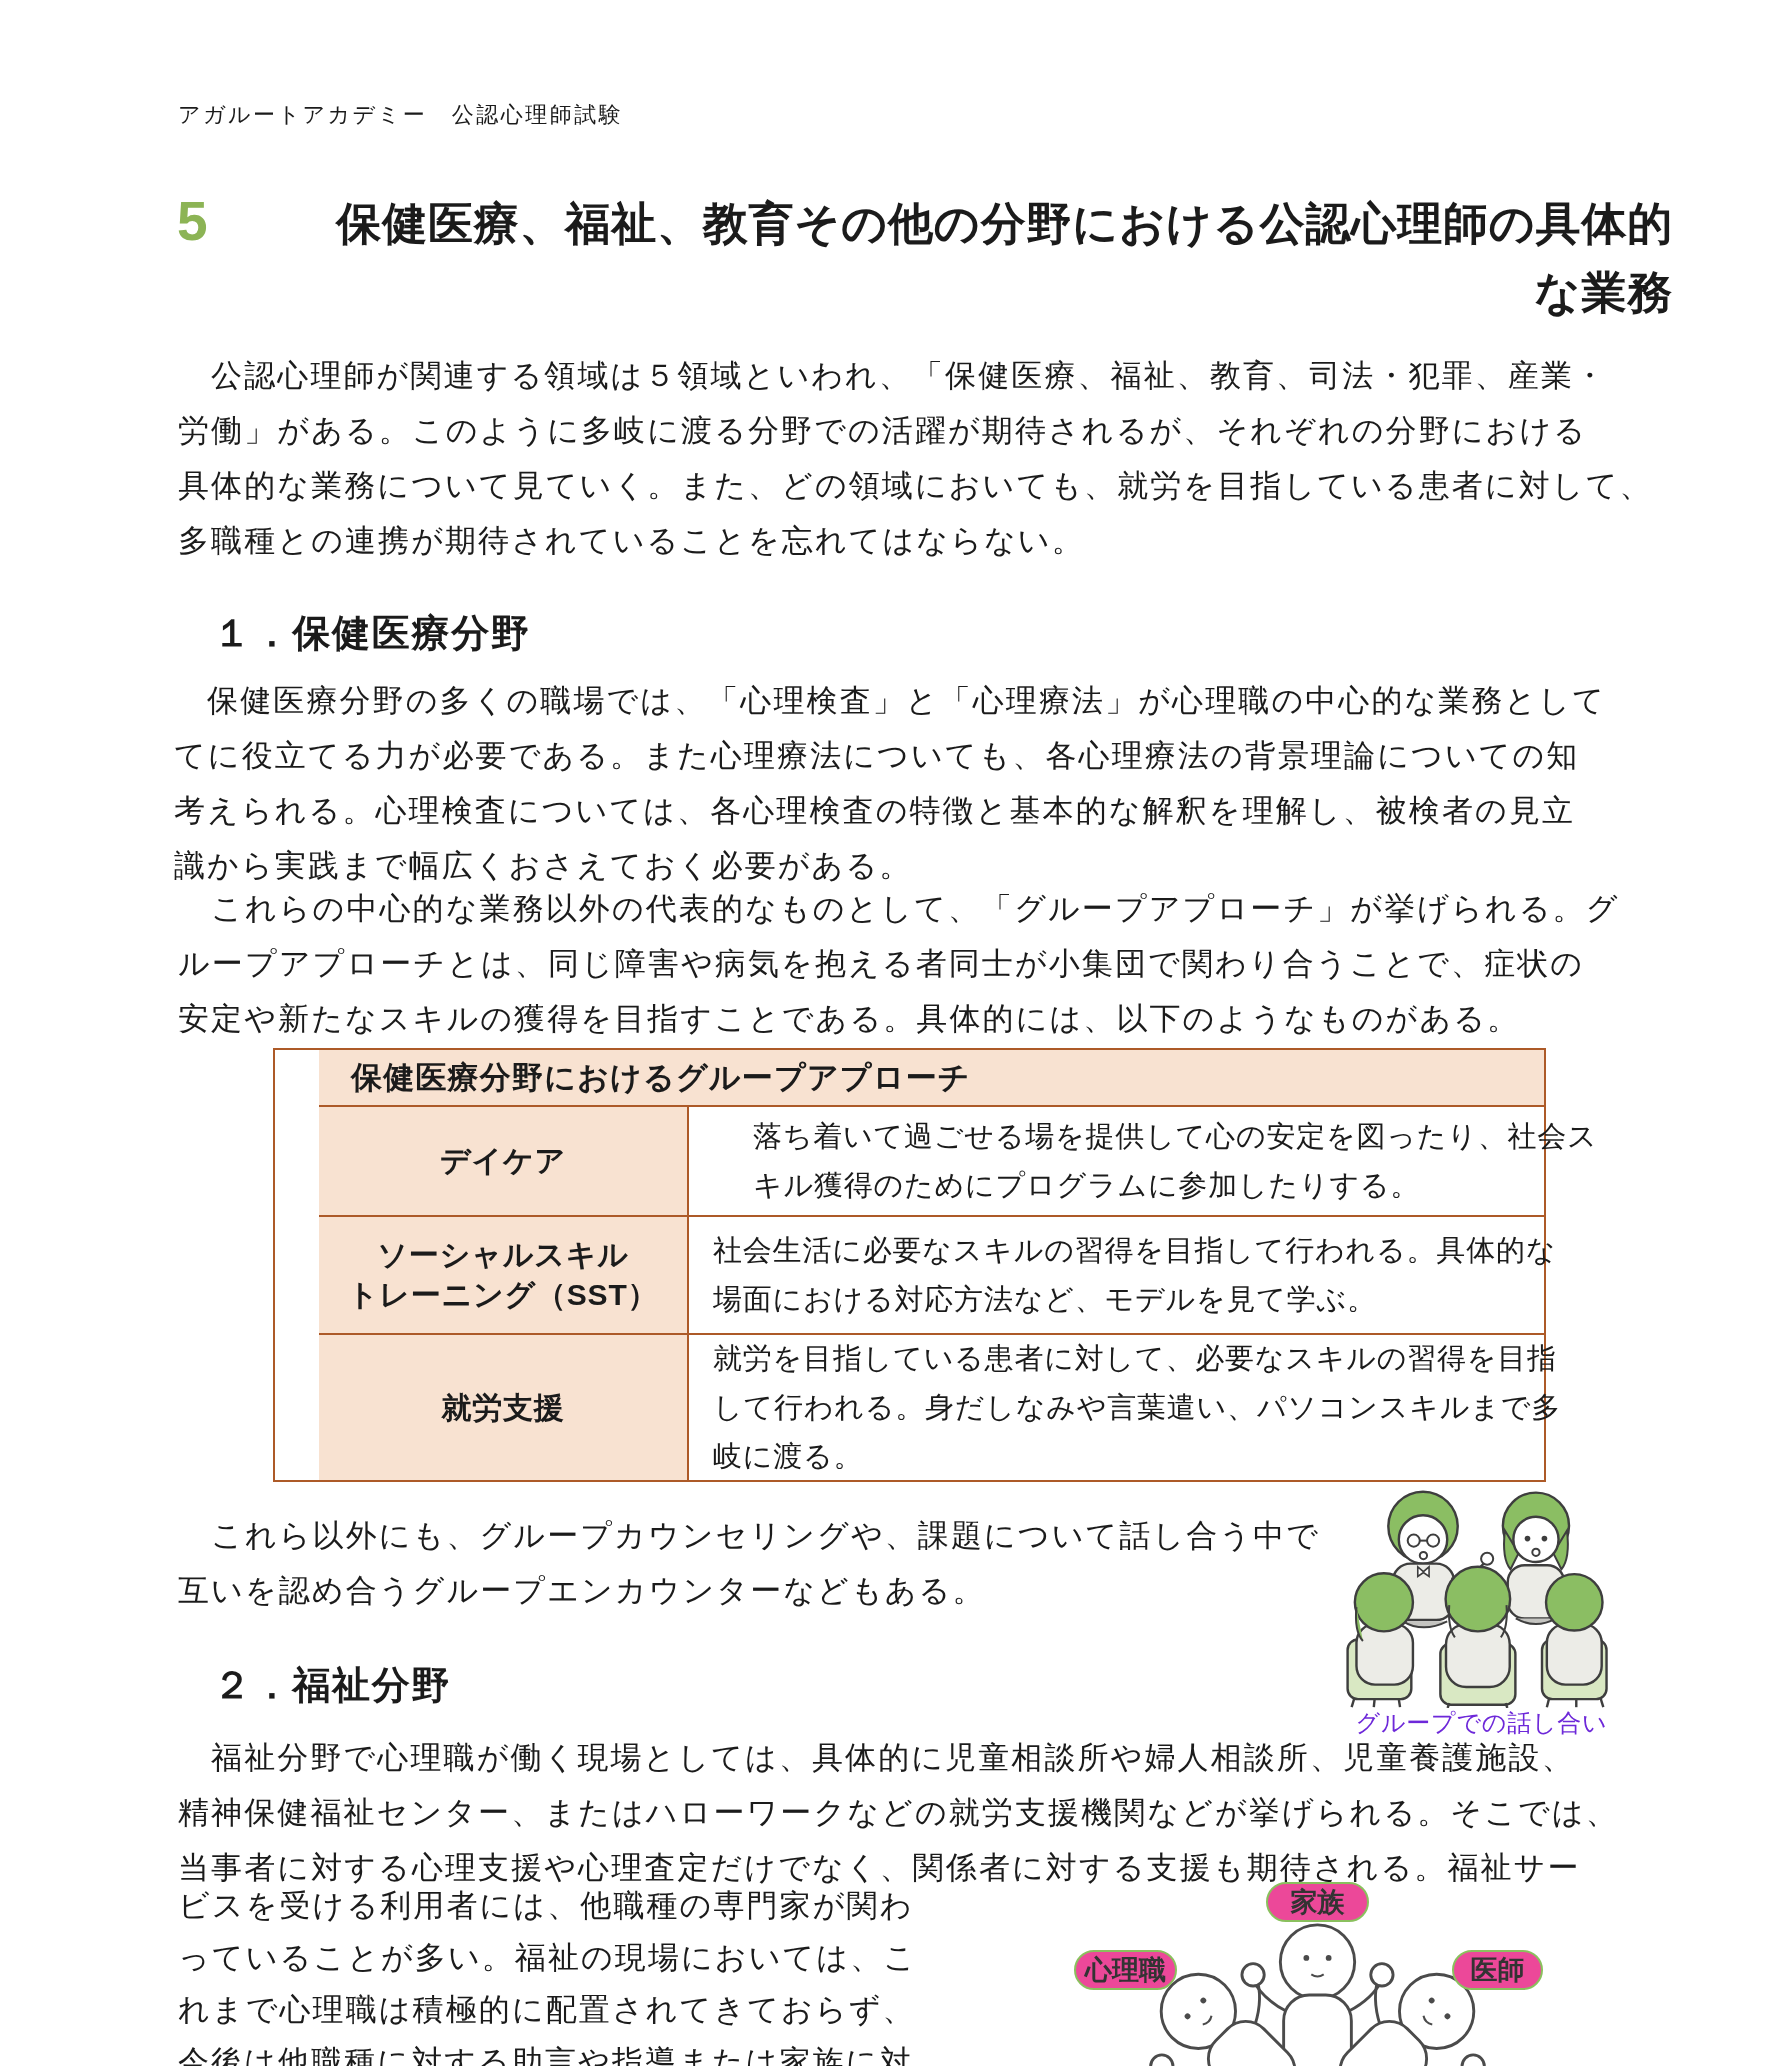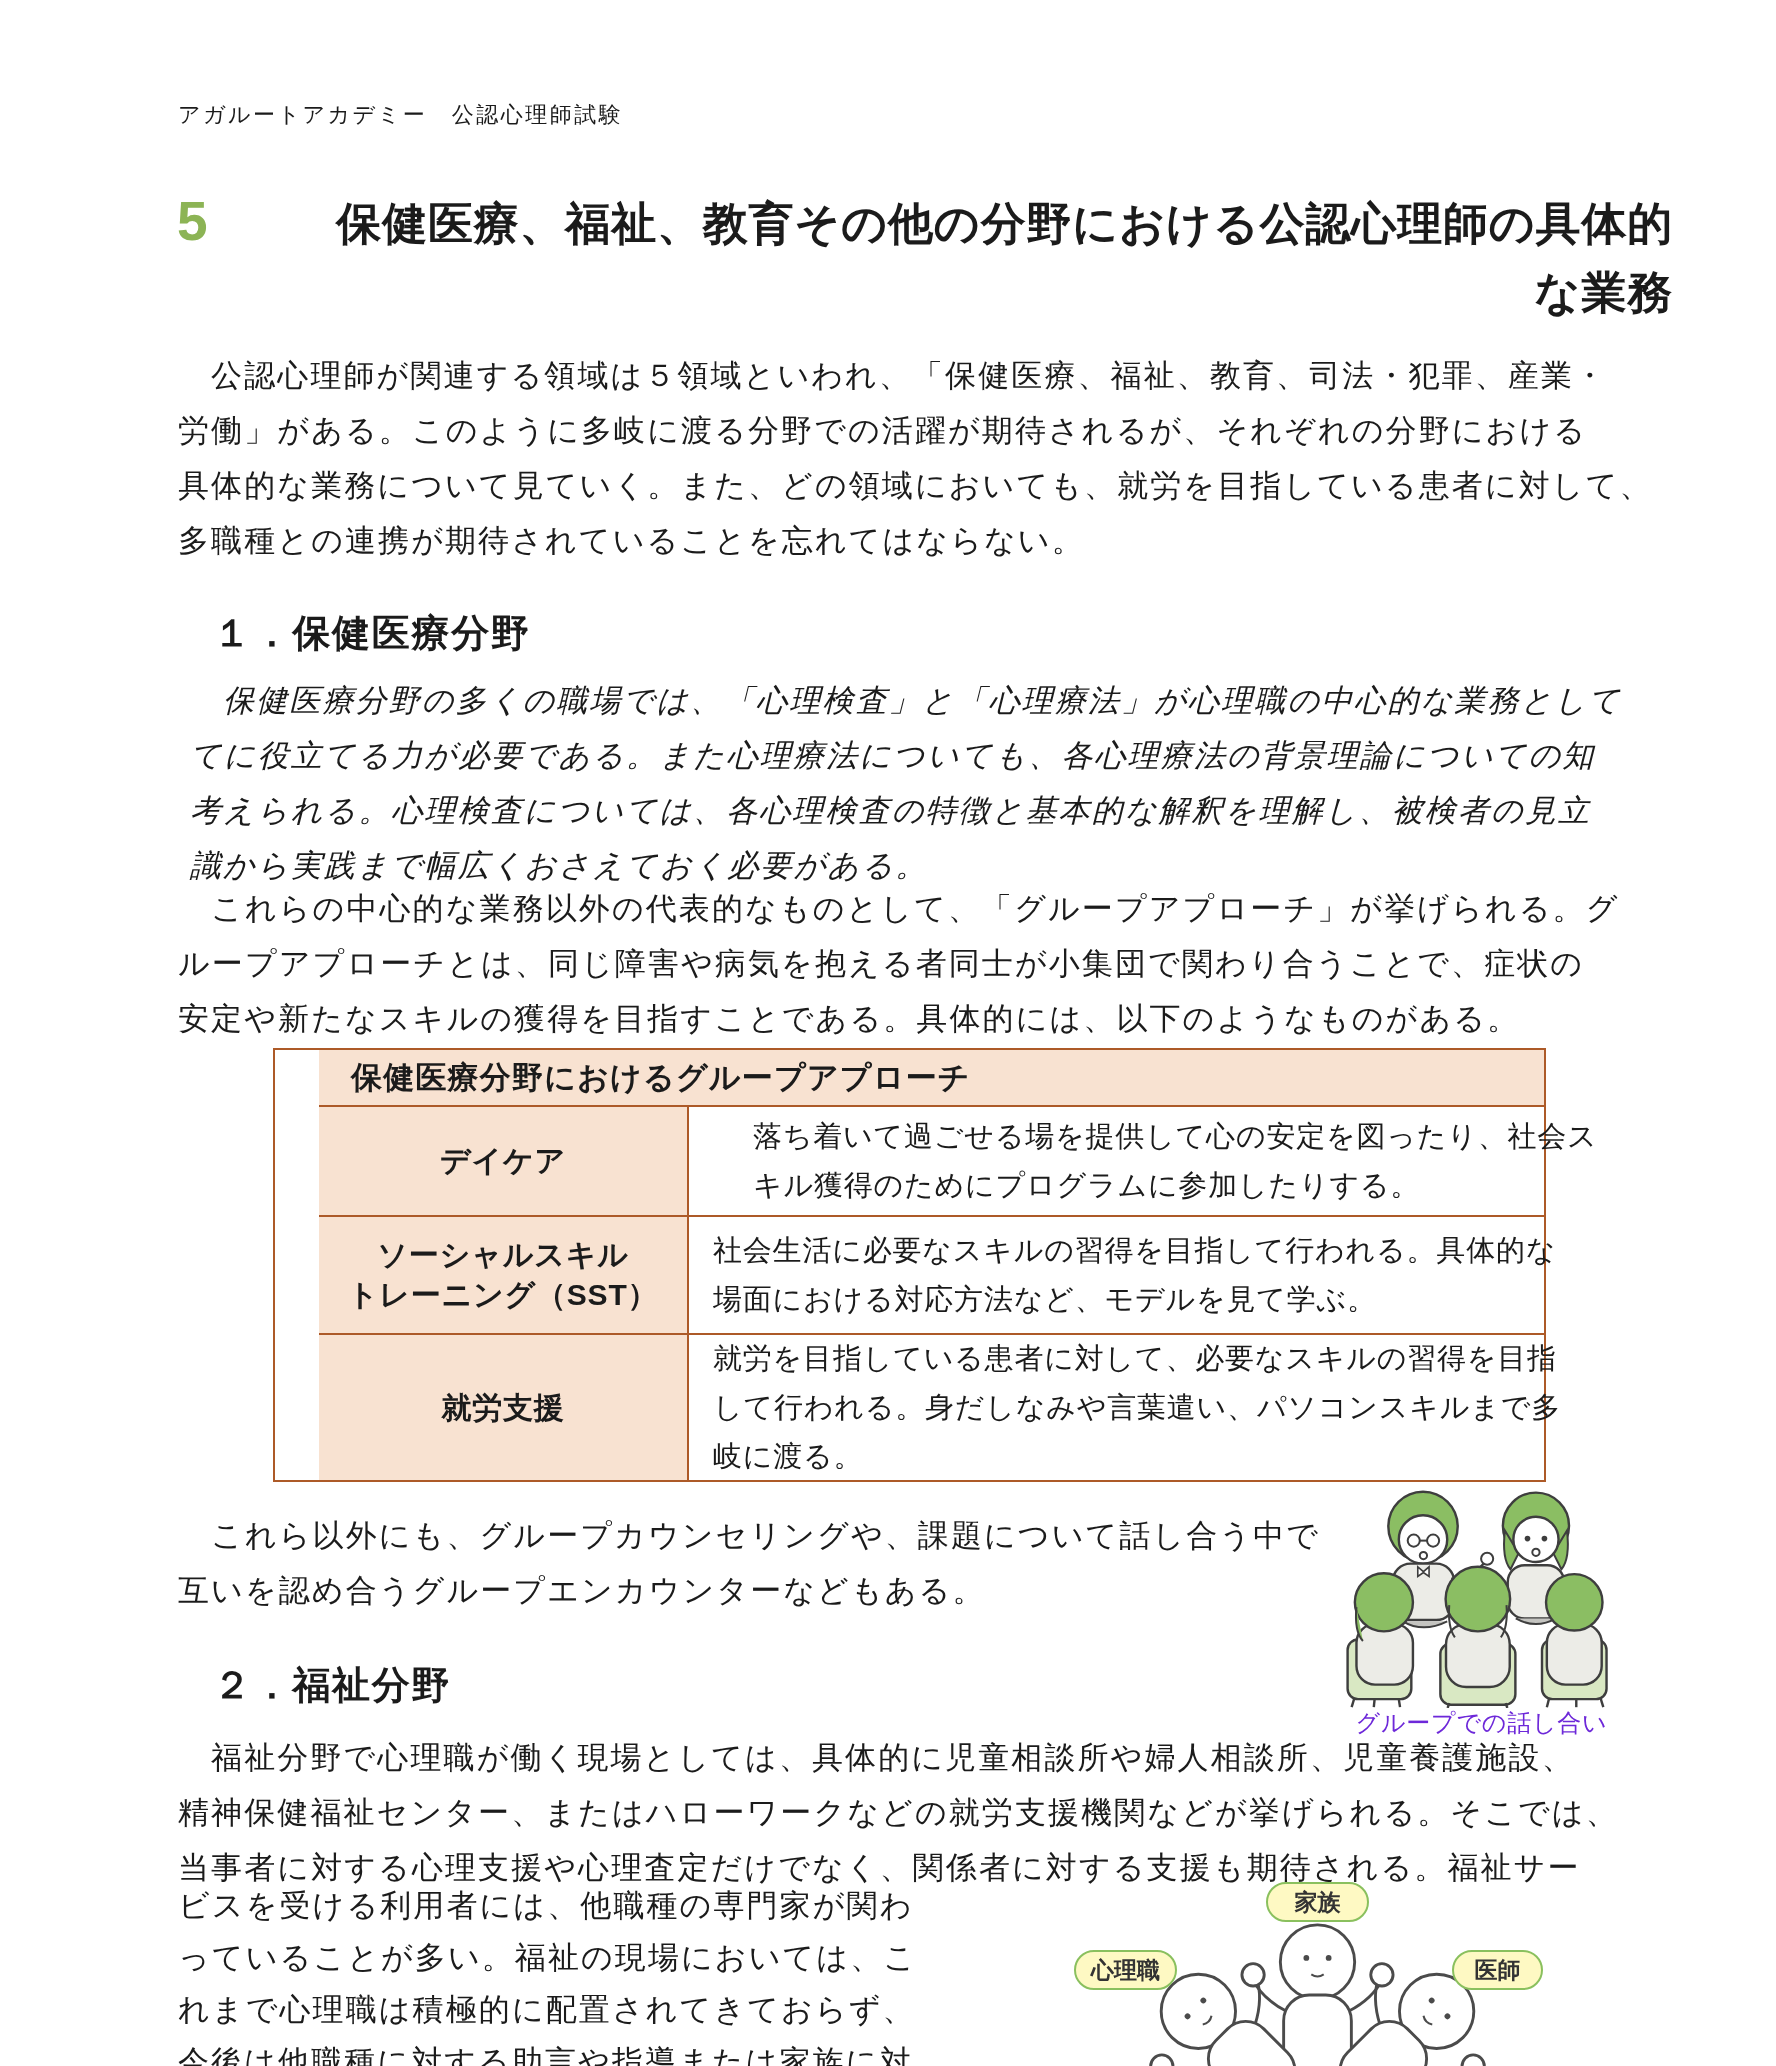--- a/index.html
+++ b/index.html
@@ -29,23 +29,23 @@
             display:flex;flex-direction:column;justify-content:center;align-items:center;text-align:center;
             font-size:30px;font-weight:bold;line-height:40px;letter-spacing:0.8px;
             font-family:"Liberation Sans","DejaVu Sans",sans-serif;}
   .gt-desc{flex:1;display:flex;flex-direction:column;justify-content:center;padding-left:24px;
            font-size:29px;line-height:49px;letter-spacing:0.8px;}
   .r1{height:108px;gap:40px;} .r2{height:116px;} .r3{height:145px;}
   
   .illcap{left:1316px;top:1707px;width:331px;text-align:center;font-size:24px;letter-spacing:0.8px;
           font-family:"Liberation Sans","DejaVu Sans",sans-serif;color:#6d28d9;}
   
-  .pill{position:absolute;box-sizing:border-box;background:#fef9c3;border:2.5px solid #8AC05E;border-radius:21.5px;
+  .pill{position:absolute;box-sizing:border-box;background:#ec4899;border:2.5px solid #8AC05E;border-radius:21.5px;
         display:flex;align-items:center;justify-content:center;text-align:center;color:#333;
-        font-family:"Liberation Sans","DejaVu Sans",sans-serif;font-weight:bold;font-size:23px;
+        font-family:"Liberation Sans","DejaVu Sans",sans-serif;font-weight:bold;font-size:27px;
         white-space:pre-line;line-height:26.4px;}
 </style>
 </head>
 <body>
 
 <div id="page">
 
   <div class="abs runhead">アガルートアカデミー　公認心理師試験</div>
 
   <div class="abs chnum" style="color:#8CB455;">5</div>
@@ -56,21 +56,21 @@
 
   <div class="abs para" style="left:178px;top:348px;width:1471px;">
       <div class="tline">　公認心理師が関連する領域は５領域といわれ、「保健医療、福祉、教育、司法・犯罪、産業・</div>
       <div class="tline">労働」がある。このように多岐に渡る分野での活躍が期待されるが、それぞれの分野における</div>
       <div class="tline">具体的な業務について見ていく。また、どの領域においても、就労を目指している患者に対して、</div>
       <div class="tline">多職種との連携が期待されていることを忘れてはならない。</div>
     </div>
 
   <div class="abs sechead" style="top:608px;">１．保健医療分野</div>
 
-  <div class="abs para" style="left:190px;top:673px;width:1471px;font-style:italic;">
+  <div class="abs para" style="left:174px;top:673px;width:1471px;">
       <div class="tline">　保健医療分野の多くの職場では、「心理検査」と「心理療法」が心理職の中心的な業務として</div>
       <div class="tline">てに役立てる力が必要である。また心理療法についても、各心理療法の背景理論についての知</div>
       <div class="tline">考えられる。心理検査については、各心理検査の特徴と基本的な解釈を理解し、被検者の見立</div>
       <div class="tline">識から実践まで幅広くおさえておく必要がある。</div>
     </div>
 
   <div class="abs para" style="left:178px;top:881px;width:1471px;">
       <div class="tline">　これらの中心的な業務以外の代表的なものとして、「グループアプローチ」が挙げられる。グ</div>
       <div class="tline">ループアプローチとは、同じ障害や病気を抱える者同士が小集団で関わり合うことで、症状の</div>
       <div class="tline">安定や新たなスキルの獲得を目指すことである。具体的には、以下のようなものがある。</div>

